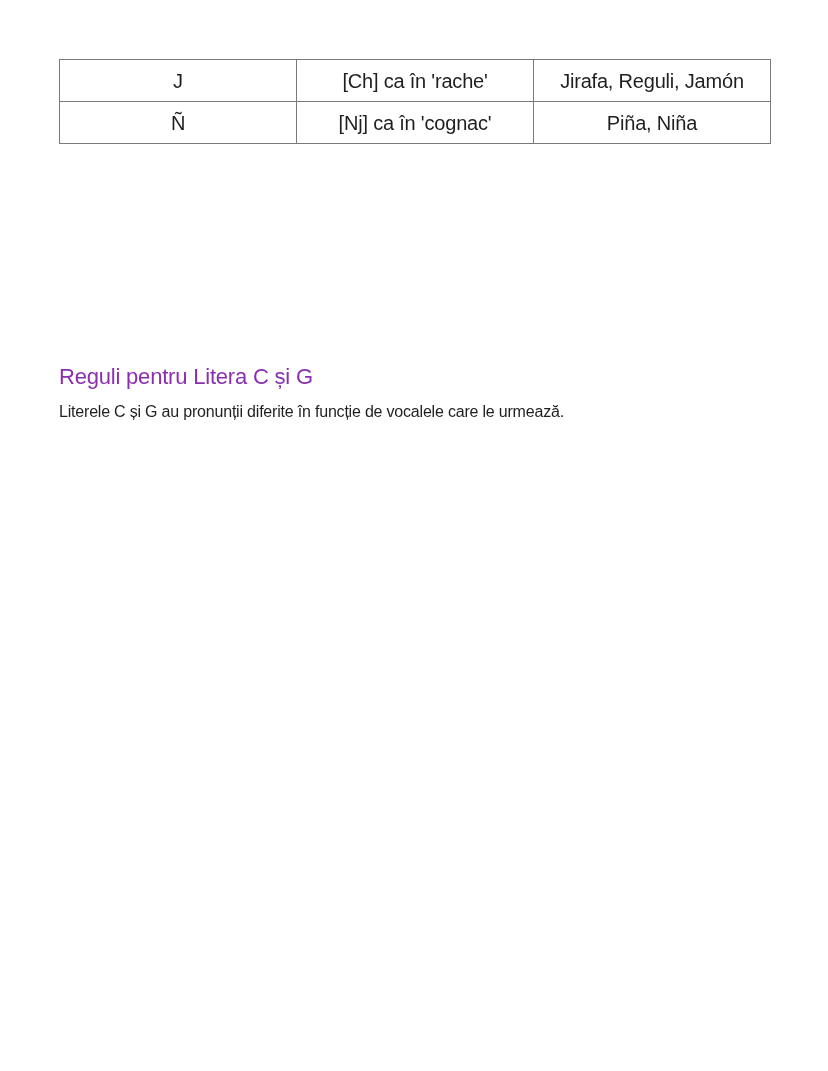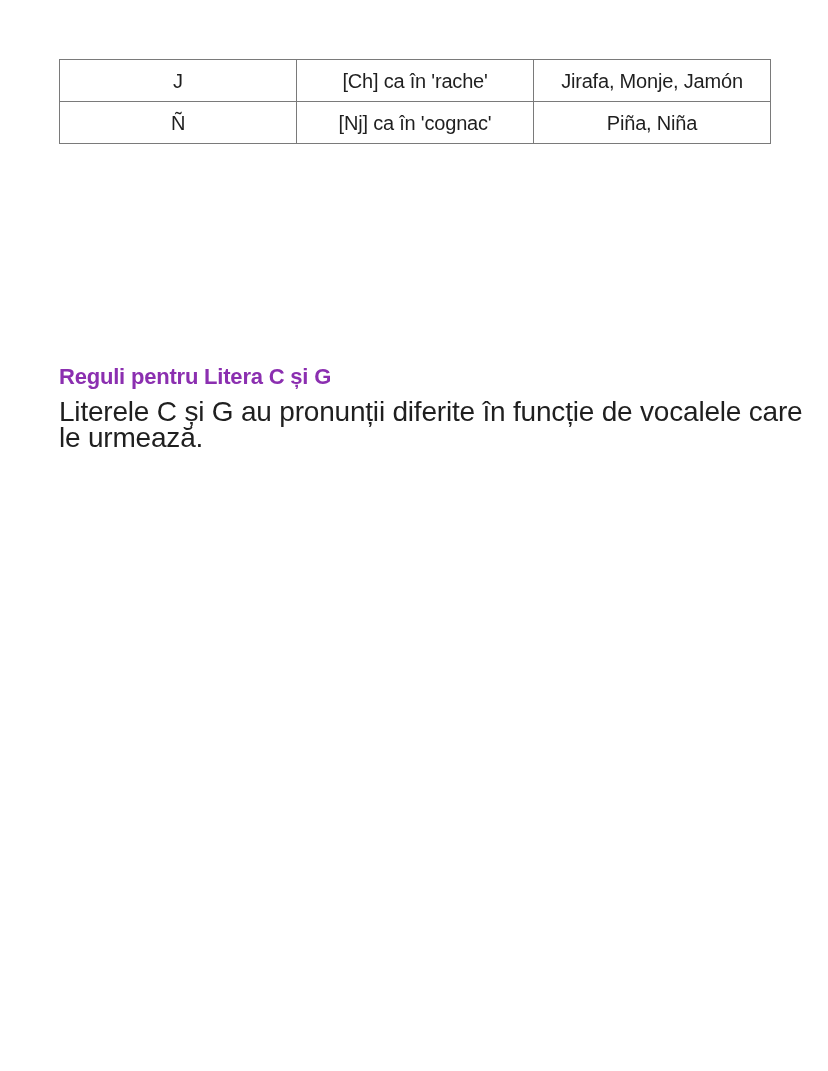--- a/index.html
+++ b/index.html
@@ -42,49 +42,49 @@
     tr.row-single td { height: 41px; }
     tr.row-double td { height: 66px; }
     .section-title {
       position: absolute;
       left: 59px;
       top: 364px;
       font-size: 22px;
       line-height: 26px;
       color: #8b2fb0;
       margin: 0;
-      font-weight: bold;
+      font-weight: normal;
       letter-spacing: -0.2px;
     }
     .section-body {
       position: absolute;
       left: 59px;
       top: 399px;
-      font-size: 28px;
+      font-size: 16px;
       line-height: 26px;
       color: #1f1f1f;
       margin: 0;
       letter-spacing: -0.2px;
     }
   </style>
 </head>
 <body>
 
 <div class="page">
   <table class="pron-table">
     <colgroup>
       <col class="c1">
         <col class="c2">
         <col class="c3">
     </colgroup>
     <tbody>
       <tr class="row-single">
         <td>J</td>
         <td>[Ch] ca în 'rache'</td>
-        <td>Jirafa, Monje, Jamón</td>
+        <td>Jirafa, Reguli, Jamón</td>
       </tr>
       <tr class="row-single">
         <td>Ñ</td>
         <td>[Nj] ca în 'cognac'</td>
         <td>Piña, Niña</td>
       </tr>
     </tbody>
   </table>
 </div>
 

